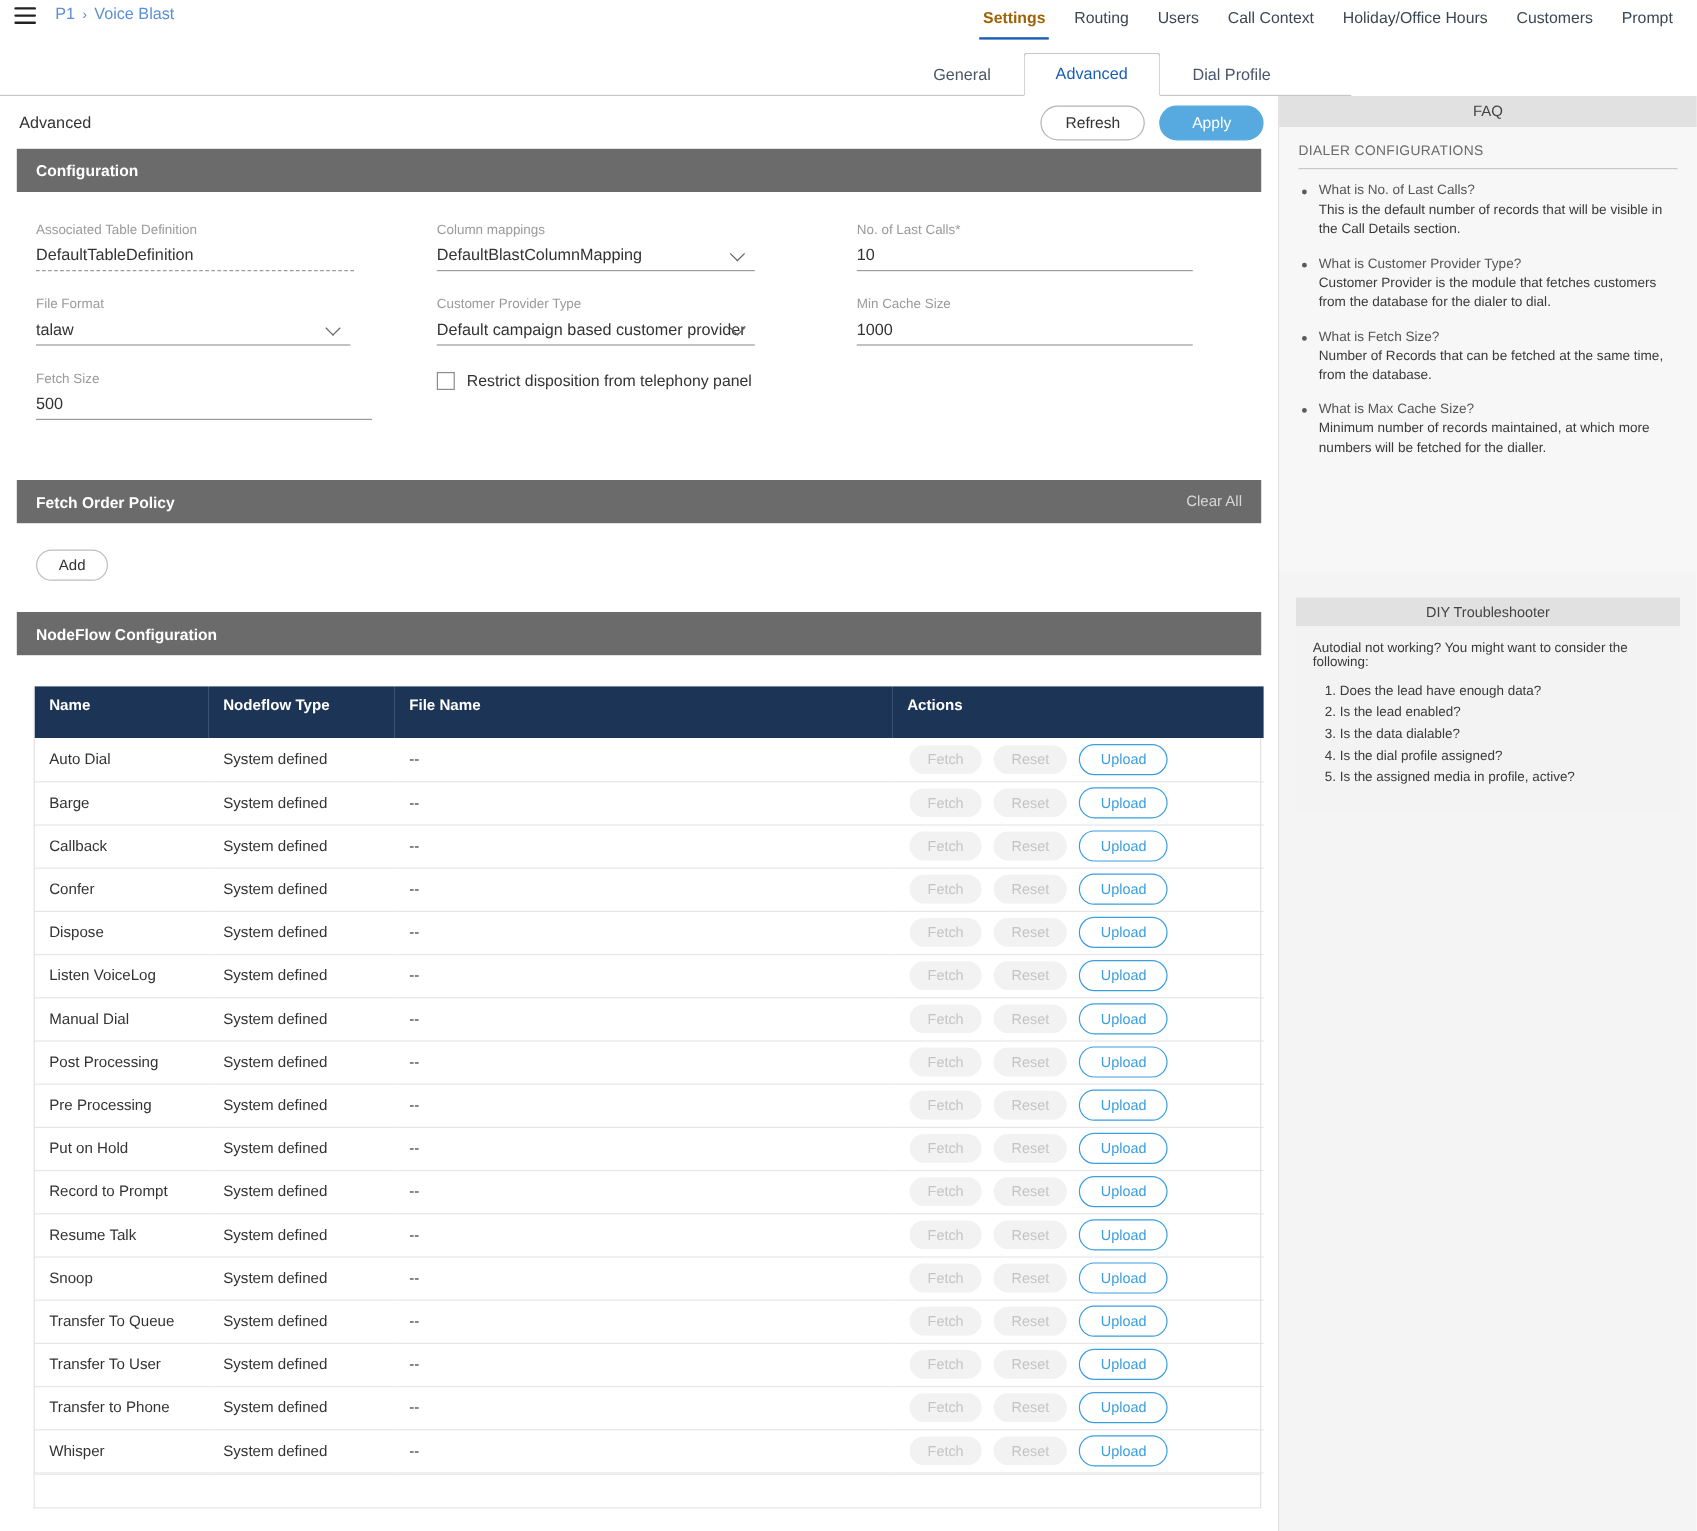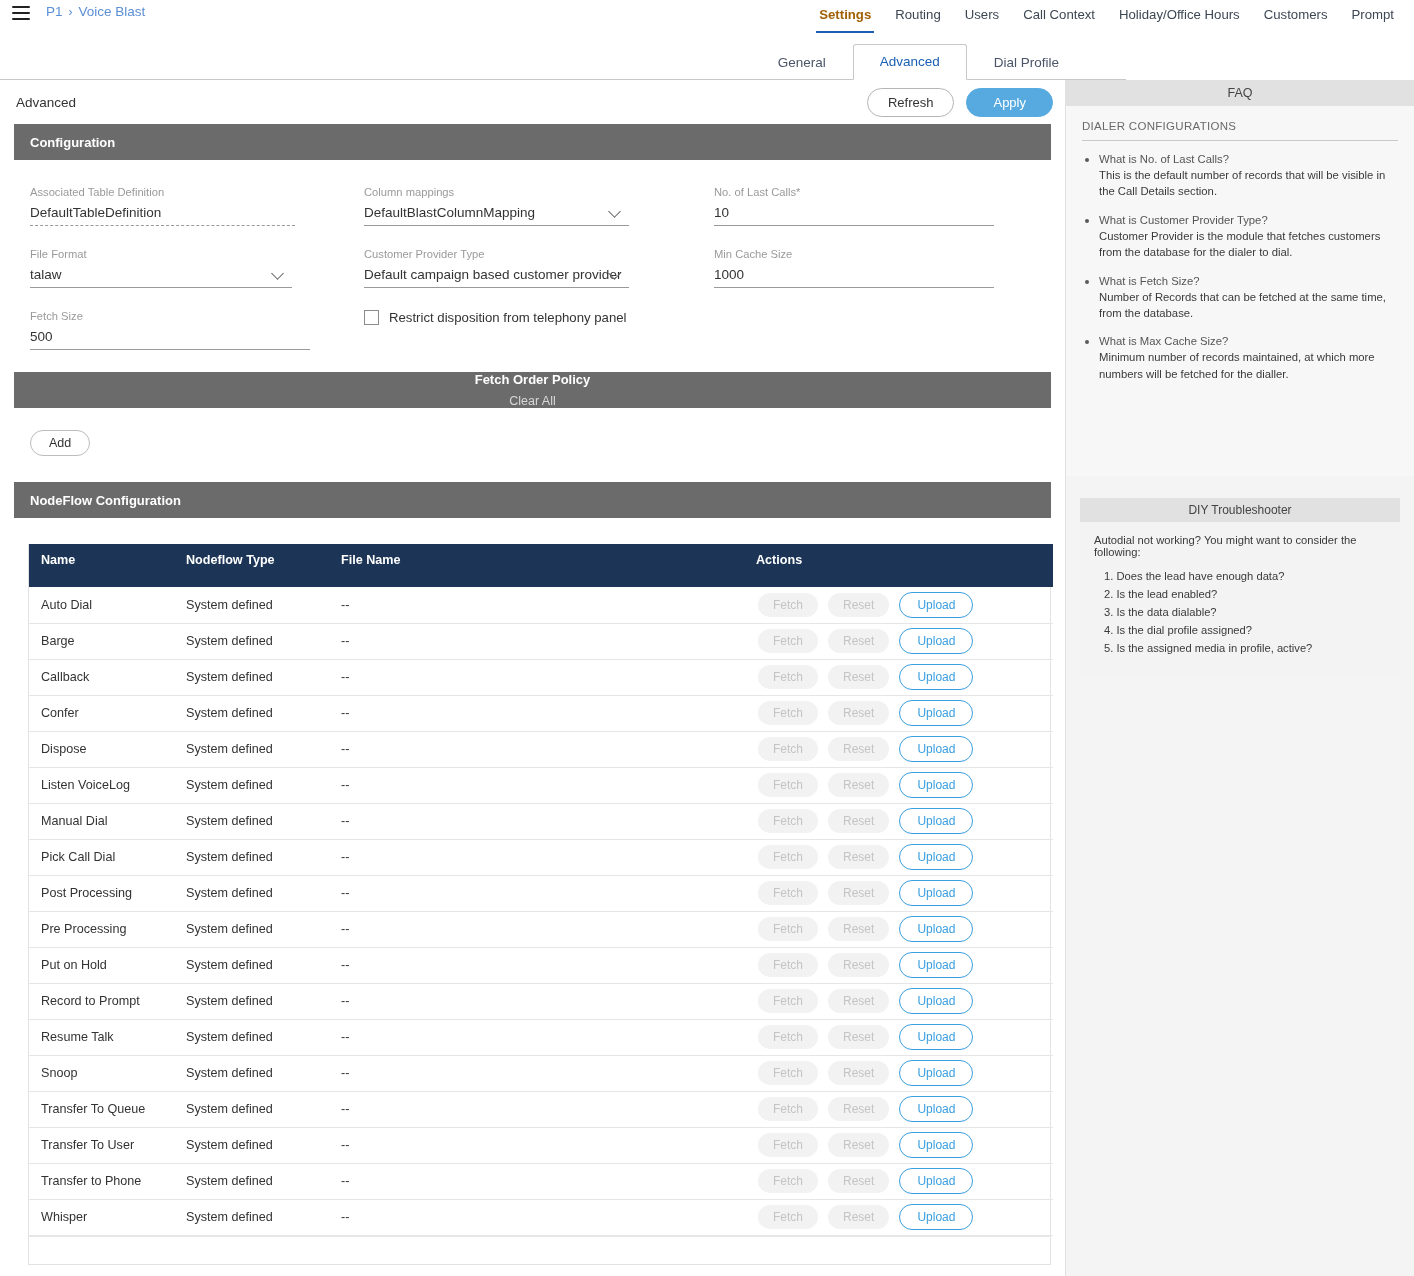--- a/index.html
+++ b/index.html
@@ -465,21 +465,21 @@
         <div class="field">
           <span class="lbl">Min Cache Size</span>
           <div class="valwrap ul-solid ul-w280">
             <span class="val">1000</span>
           </div>
         </div>
 
       </div>
     </div>
 
-    <div class="sectionbar" style="flex-direction:column;">
+    <div class="sectionbar" style="margin-top:28px;">
       <span>Fetch Order Policy</span>
       <span class="clearall">Clear All</span>
     </div>
     <div class="addwrap">
       <button class="btn-add">Add</button>
     </div>
 
     <div class="sectionbar">
       <span>NodeFlow Configuration</span>
     </div>
@@ -562,32 +562,20 @@
               <td class="c-act">
                 <div class="actcell">
                   <button class="btn-fetch">Fetch</button>
                   <button class="btn-reset">Reset</button>
                   <button class="btn-upload">Upload</button>
                 </div>
               </td>
             </tr>
             <tr>
               <td class="c-name">Manual Dial</td>
-              <td class="c-type">System defined</td>
-              <td class="c-file">--</td>
-              <td class="c-act">
-                <div class="actcell">
-                  <button class="btn-fetch">Fetch</button>
-                  <button class="btn-reset">Reset</button>
-                  <button class="btn-upload">Upload</button>
-                </div>
-              </td>
-            </tr>
-            <tr>
-              <td class="c-name">Pick Call Dial</td>
               <td class="c-type">System defined</td>
               <td class="c-file">--</td>
               <td class="c-act">
                 <div class="actcell">
                   <button class="btn-fetch">Fetch</button>
                   <button class="btn-reset">Reset</button>
                   <button class="btn-upload">Upload</button>
                 </div>
               </td>
             </tr>

